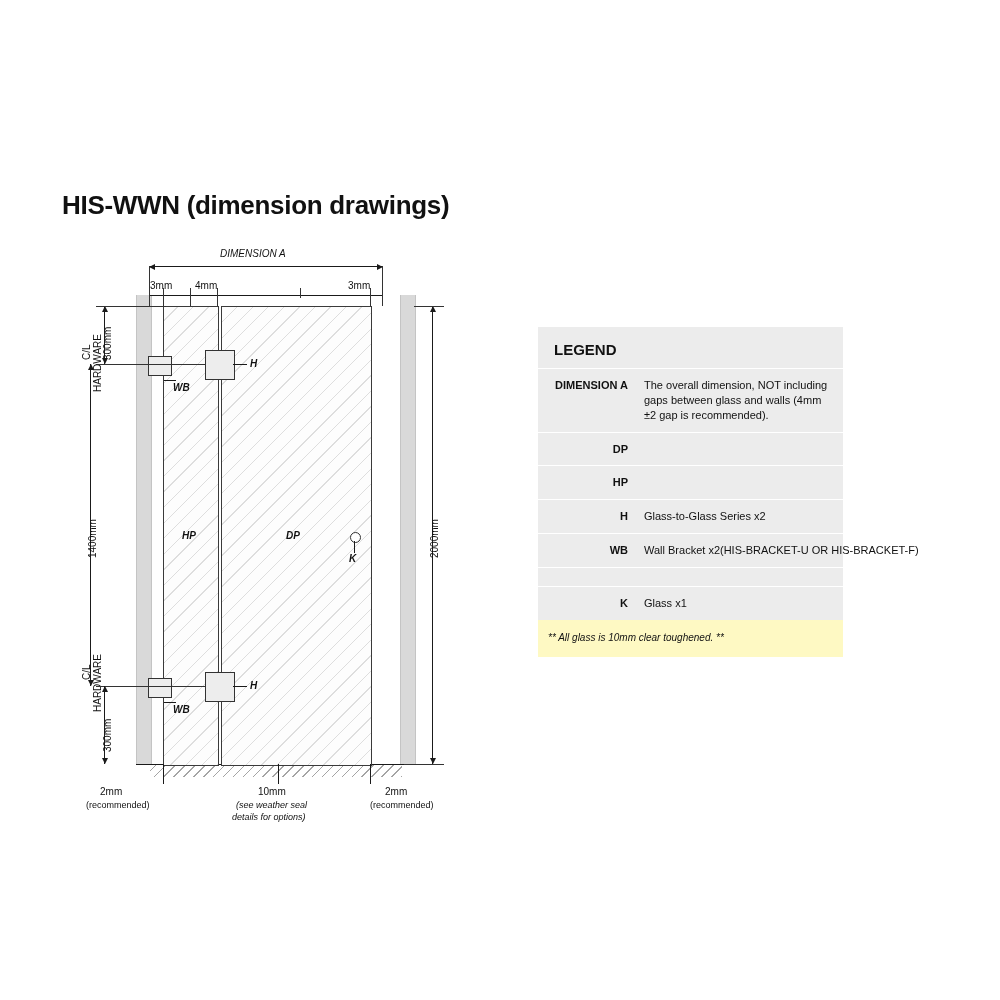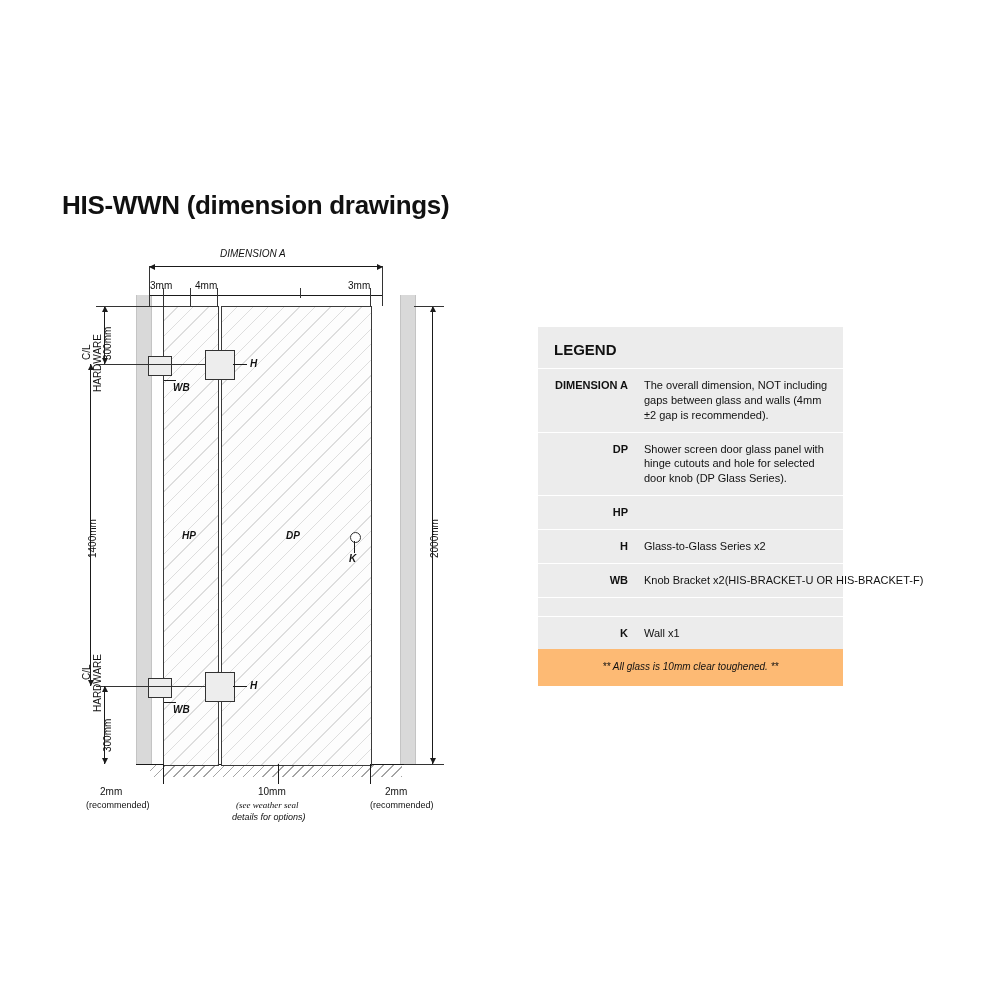--- a/index.html
+++ b/index.html
@@ -159,24 +159,24 @@
     flex: 1;
     padding: 9px 8px 9px 8px;
     line-height: 1.35;
     box-sizing: border-box;
     white-space: pre-line;
   }
   .lrow.wide .lval { white-space: nowrap; }
   .lrow.spacer { min-height: 18px; }
   #legend .legend-foot {
     padding: 12px 10px 14px 10px;
-    text-align: center;
+    text-align: left;
     font-size: 10px;
     font-style: italic;
-    background: #fdba74;
+    background: #fef9c3;
   }
 </style>
 </head>
 <body>
 
 <div id="page-title">HIS-WWN (dimension drawings)</div>
 
 <div id="drawing">
 
   <div class="wall" style="left:76px; top:55px; width:14px; height:470px;"></div>
@@ -262,53 +262,52 @@
   <div class="vtext" style="left:369px; top:318px; transform: rotate(-90deg);">2000mm</div>
 
   <div class="line vline" style="left:103px; top:524px; height:20px;"></div>
   <div class="line vline" style="left:218px; top:524px; height:20px;"></div>
   <div class="line vline" style="left:310px; top:524px; height:20px;"></div>
 
   <div class="lbl b" style="left:40px; top:546px;">2mm</div>
   <div class="lbl" style="left:26px; top:560px; font-size:9px;">(recommended)</div>
 
   <div class="lbl b" style="left:198px; top:546px;">10mm</div>
-  <div class="lbl it" style="left:176px; top:560px; font-size:9px;font-family:Liberation Serif, serif;">(see weather seal</div>
+  <div class="lbl it" style="left:176px; top:560px; font-size:9px;">(see weather seal</div>
   <div class="lbl it" style="left:172px; top:572px; font-size:9px;">details for options)</div>
 
   <div class="lbl b" style="left:325px; top:546px;">2mm</div>
   <div class="lbl" style="left:310px; top:560px; font-size:9px;">(recommended)</div>
 
 </div>
 
 <div id="legend">
   <div class="legend-title">LEGEND</div>
 
   <div class="lrow">
     <div class="lkey">DIMENSION A</div>
     <div class="lval">The overall dimension, NOT including gaps between glass and walls (4mm ±2 gap is recommended).</div>
   </div>
   <div class="lrow">
     <div class="lkey">DP</div>
-    <div class="lval">Shower screen door glass panel with hinge cutouts and hole for selected door knob (DP Glass Series).</div>
   </div>
   <div class="lrow">
     <div class="lkey">HP</div>
   </div>
   <div class="lrow">
     <div class="lkey">H</div>
     <div class="lval">Glass-to-Glass Series x2</div>
   </div>
   <div class="lrow wide">
     <div class="lkey">WB</div>
-    <div class="lval">Knob Bracket x2(HIS-BRACKET-U OR HIS-BRACKET-F)</div>
+    <div class="lval">Wall Bracket x2(HIS-BRACKET-U OR HIS-BRACKET-F)</div>
   </div>
   <div class="lrow spacer">
     <div class="lkey"></div>
     <div class="lval"></div>
   </div>
   <div class="lrow">
     <div class="lkey">K</div>
-    <div class="lval">Wall x1</div>
+    <div class="lval">Glass x1</div>
   </div>
 
   <div class="legend-foot">** All glass is 10mm clear toughened. **</div>
 </div>
 
 </body></html>

